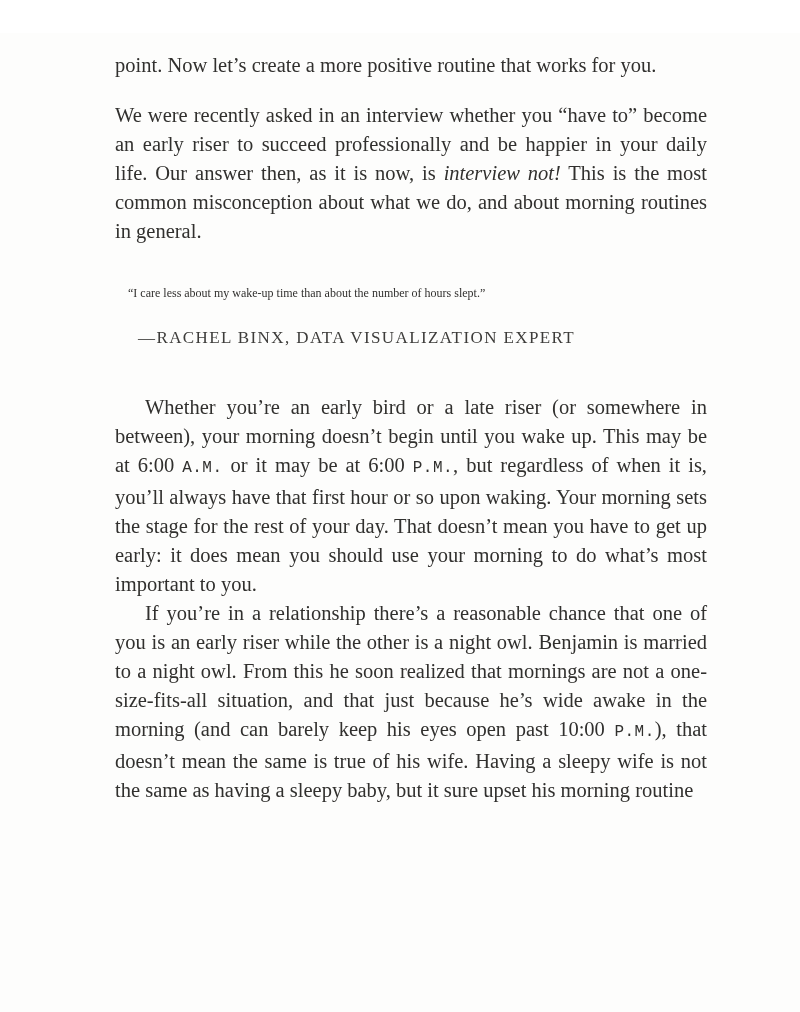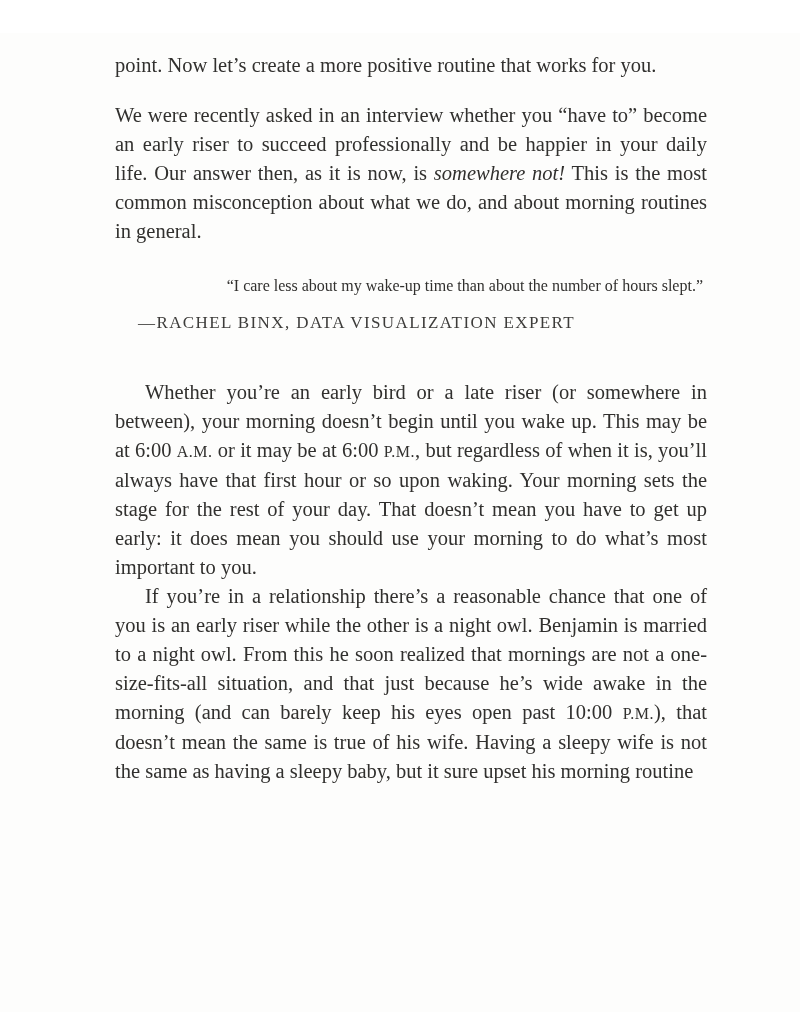--- a/index.html
+++ b/index.html
@@ -53,40 +53,41 @@
   }
   .para-after-heading {
     margin-top: 21px;
   }
   .pull-quote {
     margin: 29px 0 0 22px;
     padding: 0;
   }
   .quote-text {
     margin: 0;
-    font-size: 16px;
-    line-height: 22px;
+    font-size: 12px;
+    line-height: 37px;
     color: #31302e;
-    text-align: right;
+    text-align: left;
     text-indent: -9px;
     max-width: 566px;
   }
   .quote-attribution {
     margin: 17px 0 0 1px;
     font-size: 17px;
     line-height: 18px;
     letter-spacing: 1.4px;
     color: #3d3c3a;
   }
   .para-after-quote {
     margin-top: 46px;
   }
   .small-caps {
     font-size: 0.78em;
     letter-spacing: 0.5px;
+    font-family: Liberation Mono, monospace;
   }
   .page-footer {
     position: absolute;
     top: 988px;
     right: 95px;
     display: flex;
     align-items: center;
     justify-content: flex-end;
     font-family: Liberation Serif, serif;
   }
@@ -111,21 +112,21 @@
 </head>
 <body>
 
 <div class="page">
   <main class="text-block">
 
     <p class="body-para">point. Now let’s create a more positive routine that works for you.</p>
 
 
     <p class="body-para para-after-heading">
-      <span>We were recently asked in an interview whether you “have to” become an early riser to succeed professionally and be happier in your daily life. Our answer then, as it is now, is </span><em>somewhere not!</em><span> This is the most common misconception about what we do, and about morning routines in general.</span>
+      <span>We were recently asked in an interview whether you “have to” become an early riser to succeed professionally and be happier in your daily life. Our answer then, as it is now, is </span><em>interview not!</em><span> This is the most common misconception about what we do, and about morning routines in general.</span>
     </p>
 
     <blockquote class="pull-quote">
       <p class="quote-text">“I care less about my wake-up time than about the number of hours slept.”</p>
       <p class="quote-attribution">—RACHEL BINX, DATA VISUALIZATION EXPERT</p>
     </blockquote>
 
     <p class="body-para indent-first para-after-quote">
       <span>Whether you’re an early bird or a late riser (or somewhere in between), your morning doesn’t begin until you wake up. This may be at 6:00 </span><span class="small-caps">A.M.</span><span> or it may be at 6:00 </span><span class="small-caps">P.M.</span><span>, but regardless of when it is, you’ll always have that first hour or so upon waking. Your morning sets the stage for the rest of your day. That doesn’t mean you have to get up early: it does mean you should use your morning to do what’s most important to you.</span>
     </p>

